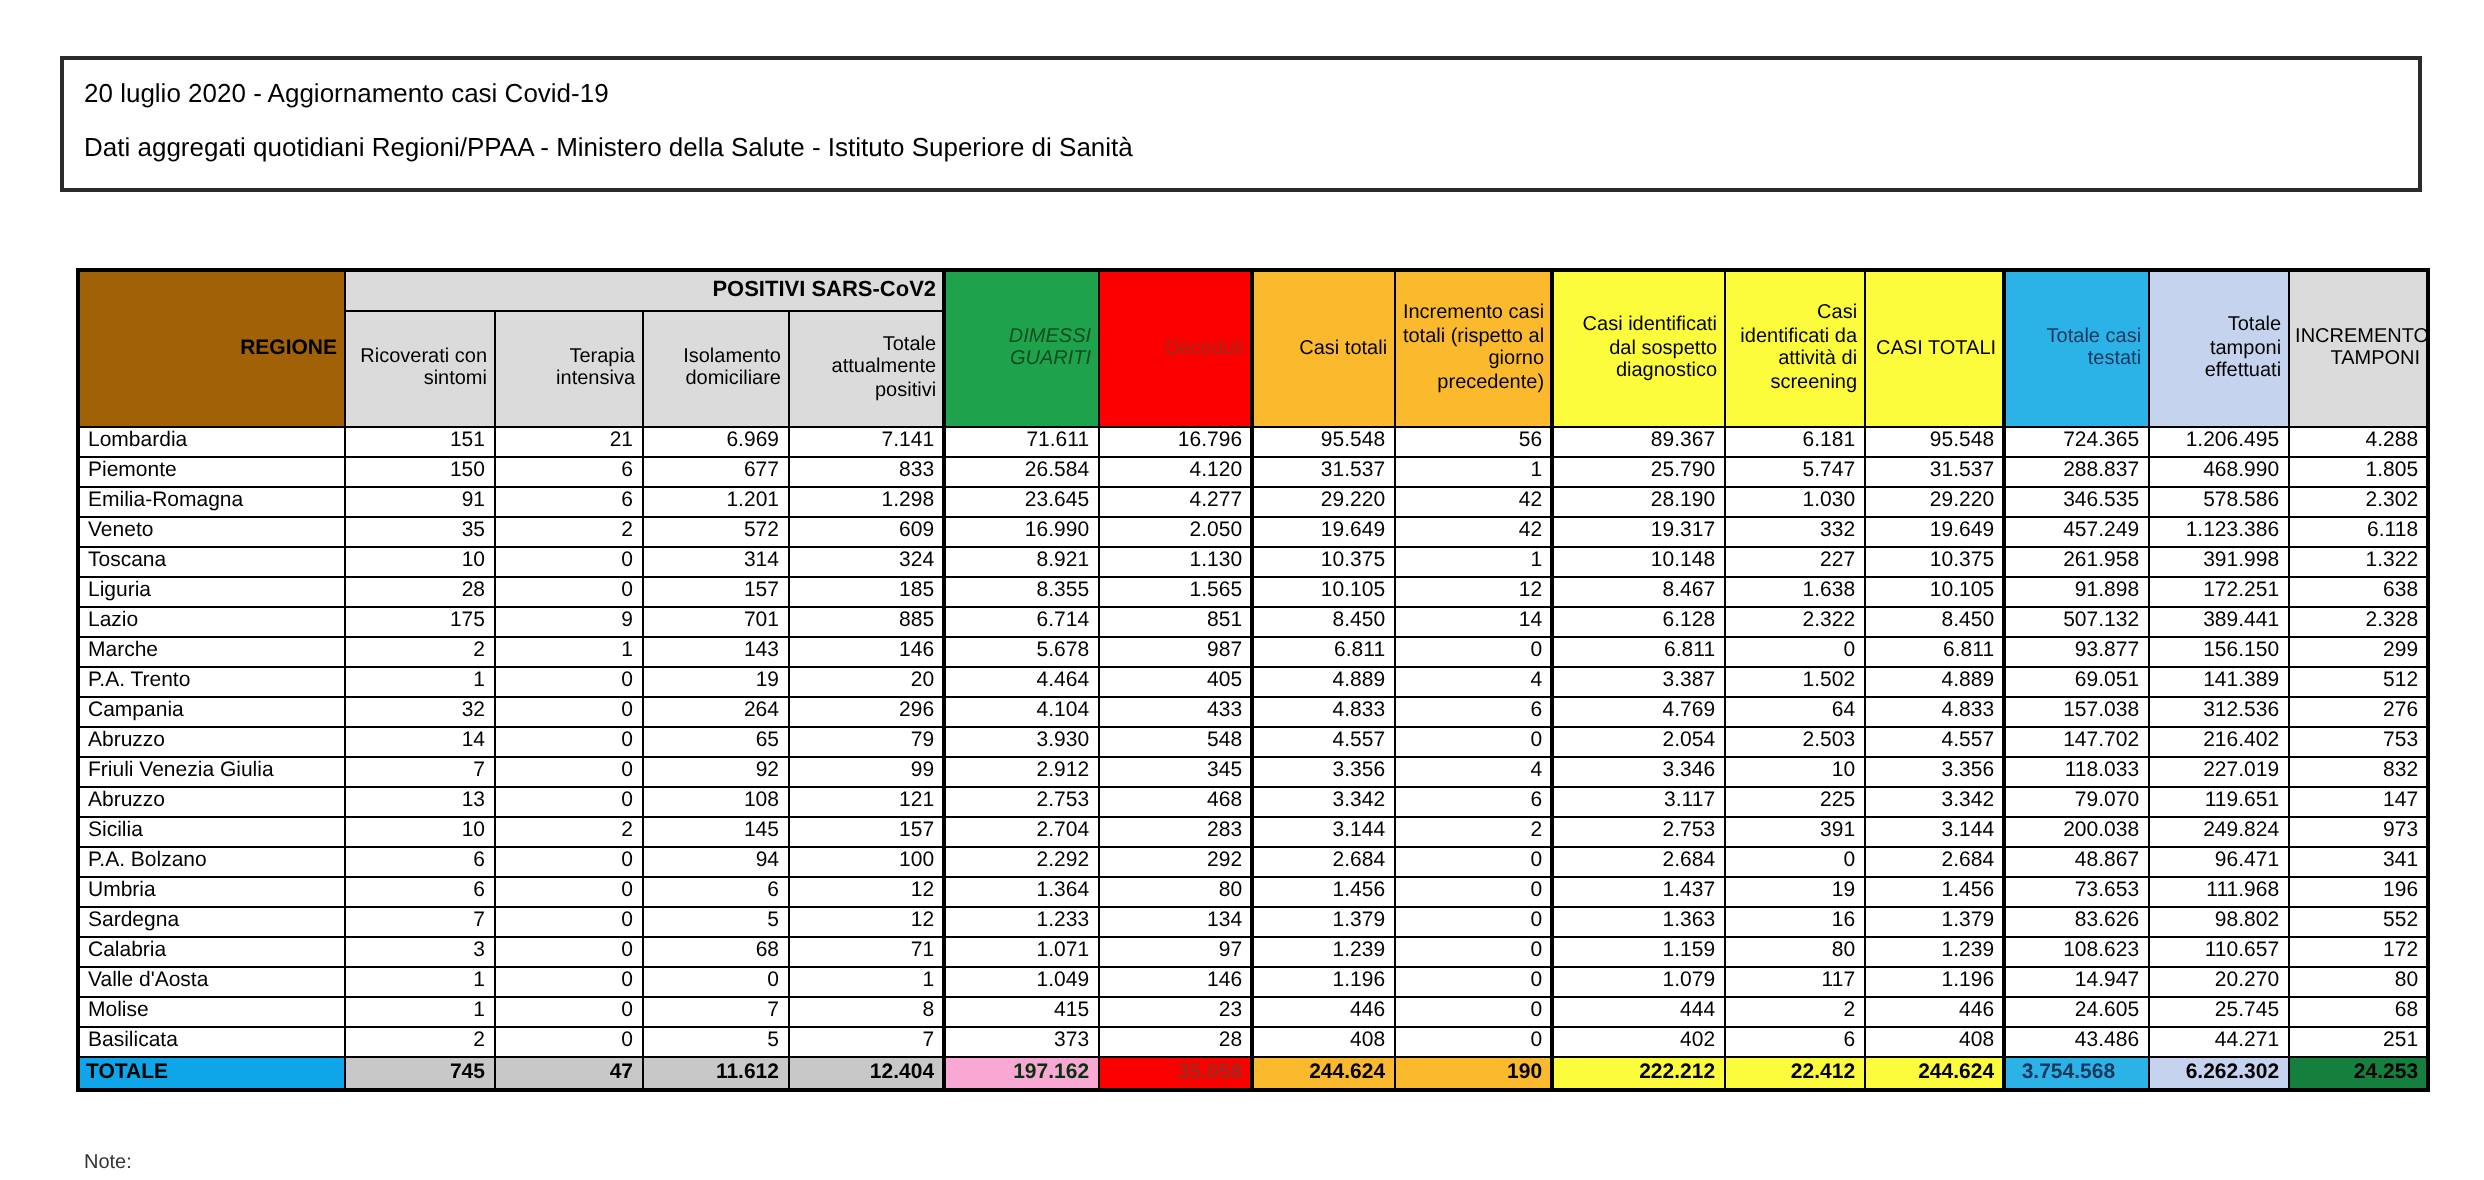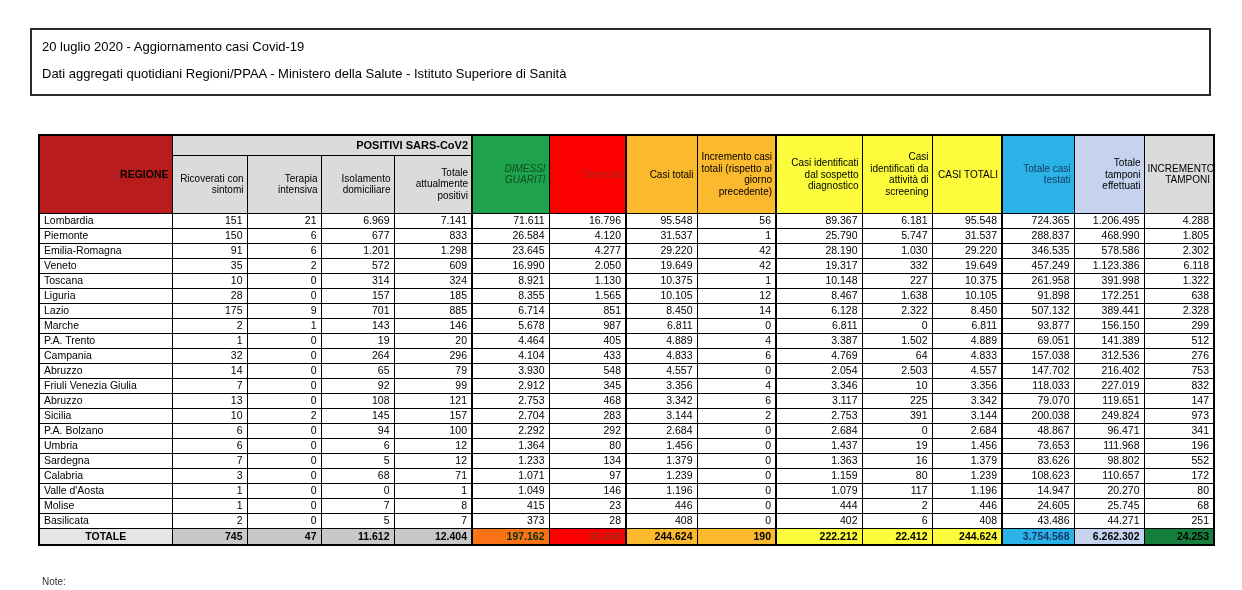--- a/index.html
+++ b/index.html
@@ -31,21 +31,21 @@
     overflow: hidden;
     white-space: nowrap;
     padding: 0 3px;
   }
   .bl2 { border-left: 2px solid #000; }
 
   
   thead tr.hrow1 { height: 20px; }
   thead tr.hrow2 { height: 58px; }
   th { font-weight: normal; font-size: 10px; line-height: 11.5px; text-align: right; white-space: normal; }
-  th.h-regione { background: #b91c1c; font-weight: bold; font-size: 10.5px; }
+  th.h-regione { background: #a16207; font-weight: bold; font-size: 10.5px; }
   th.h-group   { background: #dbdbdb; font-weight: bold; font-size: 11px; }
   th.h-sub     { background: #dbdbdb; }
   th.h-dimessi { background: #1fa24c; color: #0e4d20; font-style: italic; }
   th.h-deceduti{ background: #fc0000; color: #9c2b1f; }
   th.h-casitot { background: #fbba2d; }
   th.h-incr    { background: #fbba2d; }
   th.h-sospetto{ background: #fcfc3c; }
   th.h-screening{ background: #fcfc3c; }
   th.h-casitot2{ background: #fcfc3c; }
   th.h-testati { background: #2bb3e8; color: #17375e; }
@@ -54,27 +54,27 @@
 
   
   tbody tr { height: 15px; }
   td { font-size: 10.5px; line-height: 13px; }
   td.c-reg { text-align: left; padding-left: 4px; background: #fff; }
   td.c-num { text-align: right; padding-right: 4px; background: #fff; }
 
   
   tbody.total tr { height: 17px; }
   tbody.total td { font-weight: bold; }
-  td.t-label { background: #e5e5e5; text-align: center; }
+  td.t-label { background: #0ea5e9; text-align: left; }
   td.t-gray  { background: #c8c8c8; text-align: right; padding-right: 4px; padding-left: 16px; }
-  td.t-green { background: #f97316; color: #06300f; text-align: right; padding-right: 4px; }
+  td.t-green { background: #f9a8d4; color: #06300f; text-align: right; padding-right: 4px; }
   td.t-red   { background: #fc0000; color: #9c2b1f; text-align: right; padding-right: 4px; }
   td.t-orange{ background: #fbba2d; text-align: right; padding-right: 4px; }
   td.t-yellow{ background: #fcfc3c; text-align: right; padding-right: 4px; }
-  td.t-blue  { background: #2bb3e8; color: #17375e; text-align: right; padding-right: 4px; }
+  td.t-blue  { background: #2bb3e8; color: #17375e; text-align: right; padding-right: 16px; }
   td.t-peri  { background: #c5d3ee; text-align: right; padding-right: 4px; }
   td.t-ltgray{ background: #15803d; text-align: right; padding-right: 4px; }
 
   .note { margin: 30px 0 0 42px; font-size: 10px; color: #333; }
 </style>
 </head>
 <body>
 
 <div class="title-box">
   <div class="title-line1">20 luglio 2020 - Aggiornamento casi Covid-19</div>

